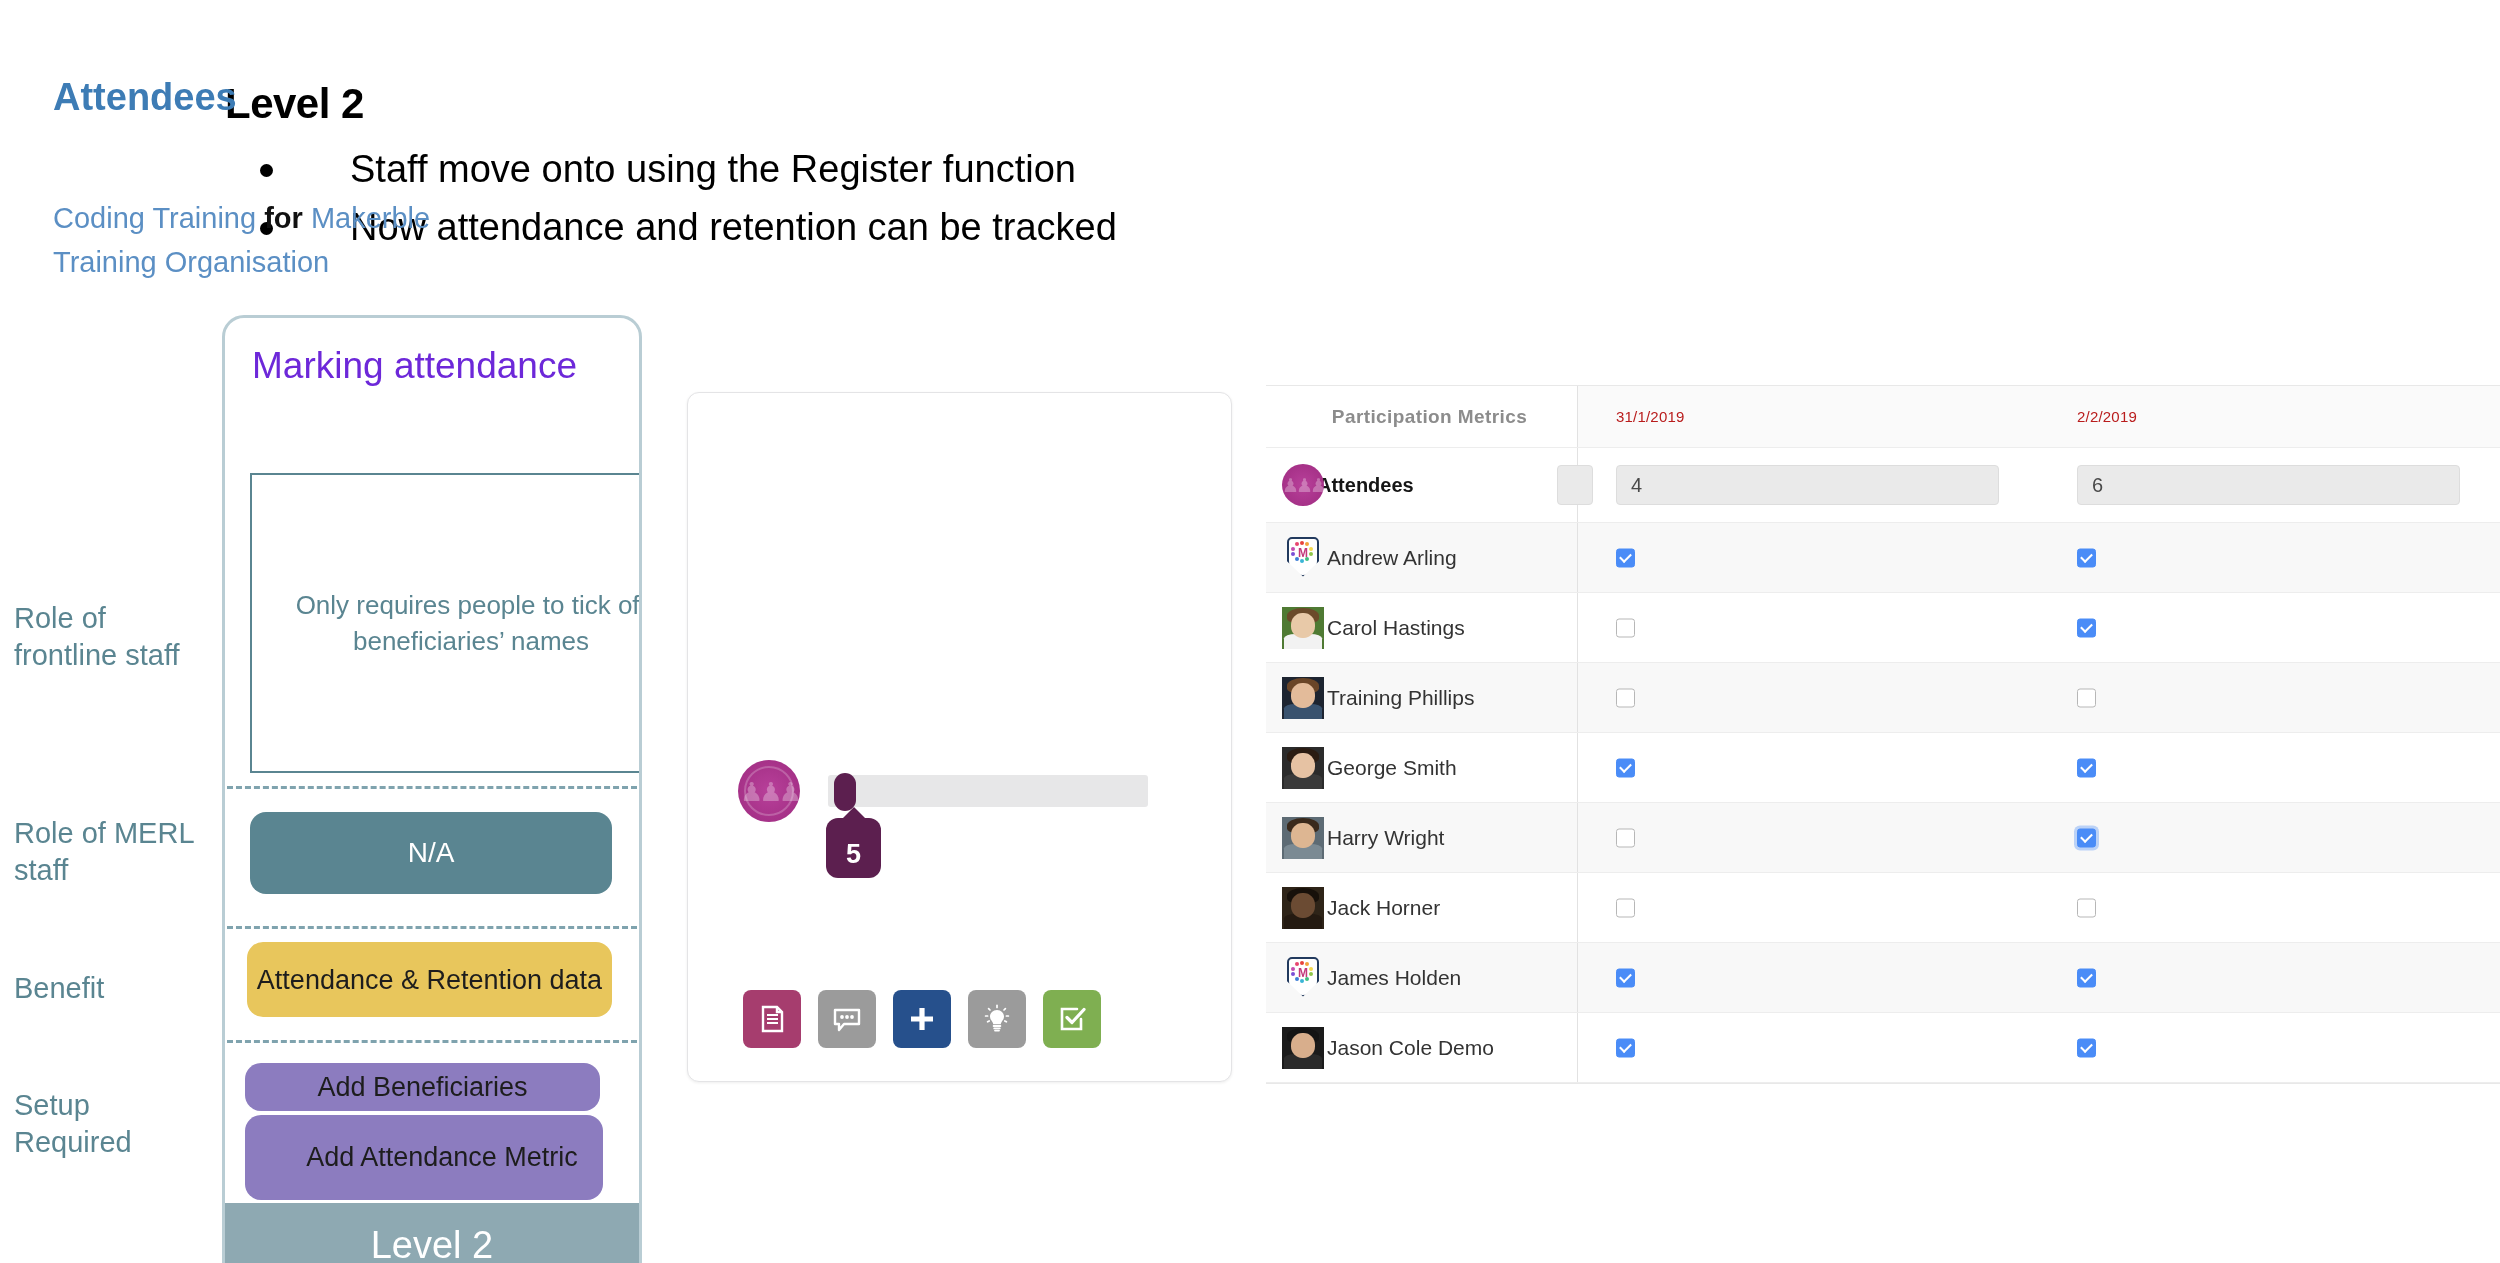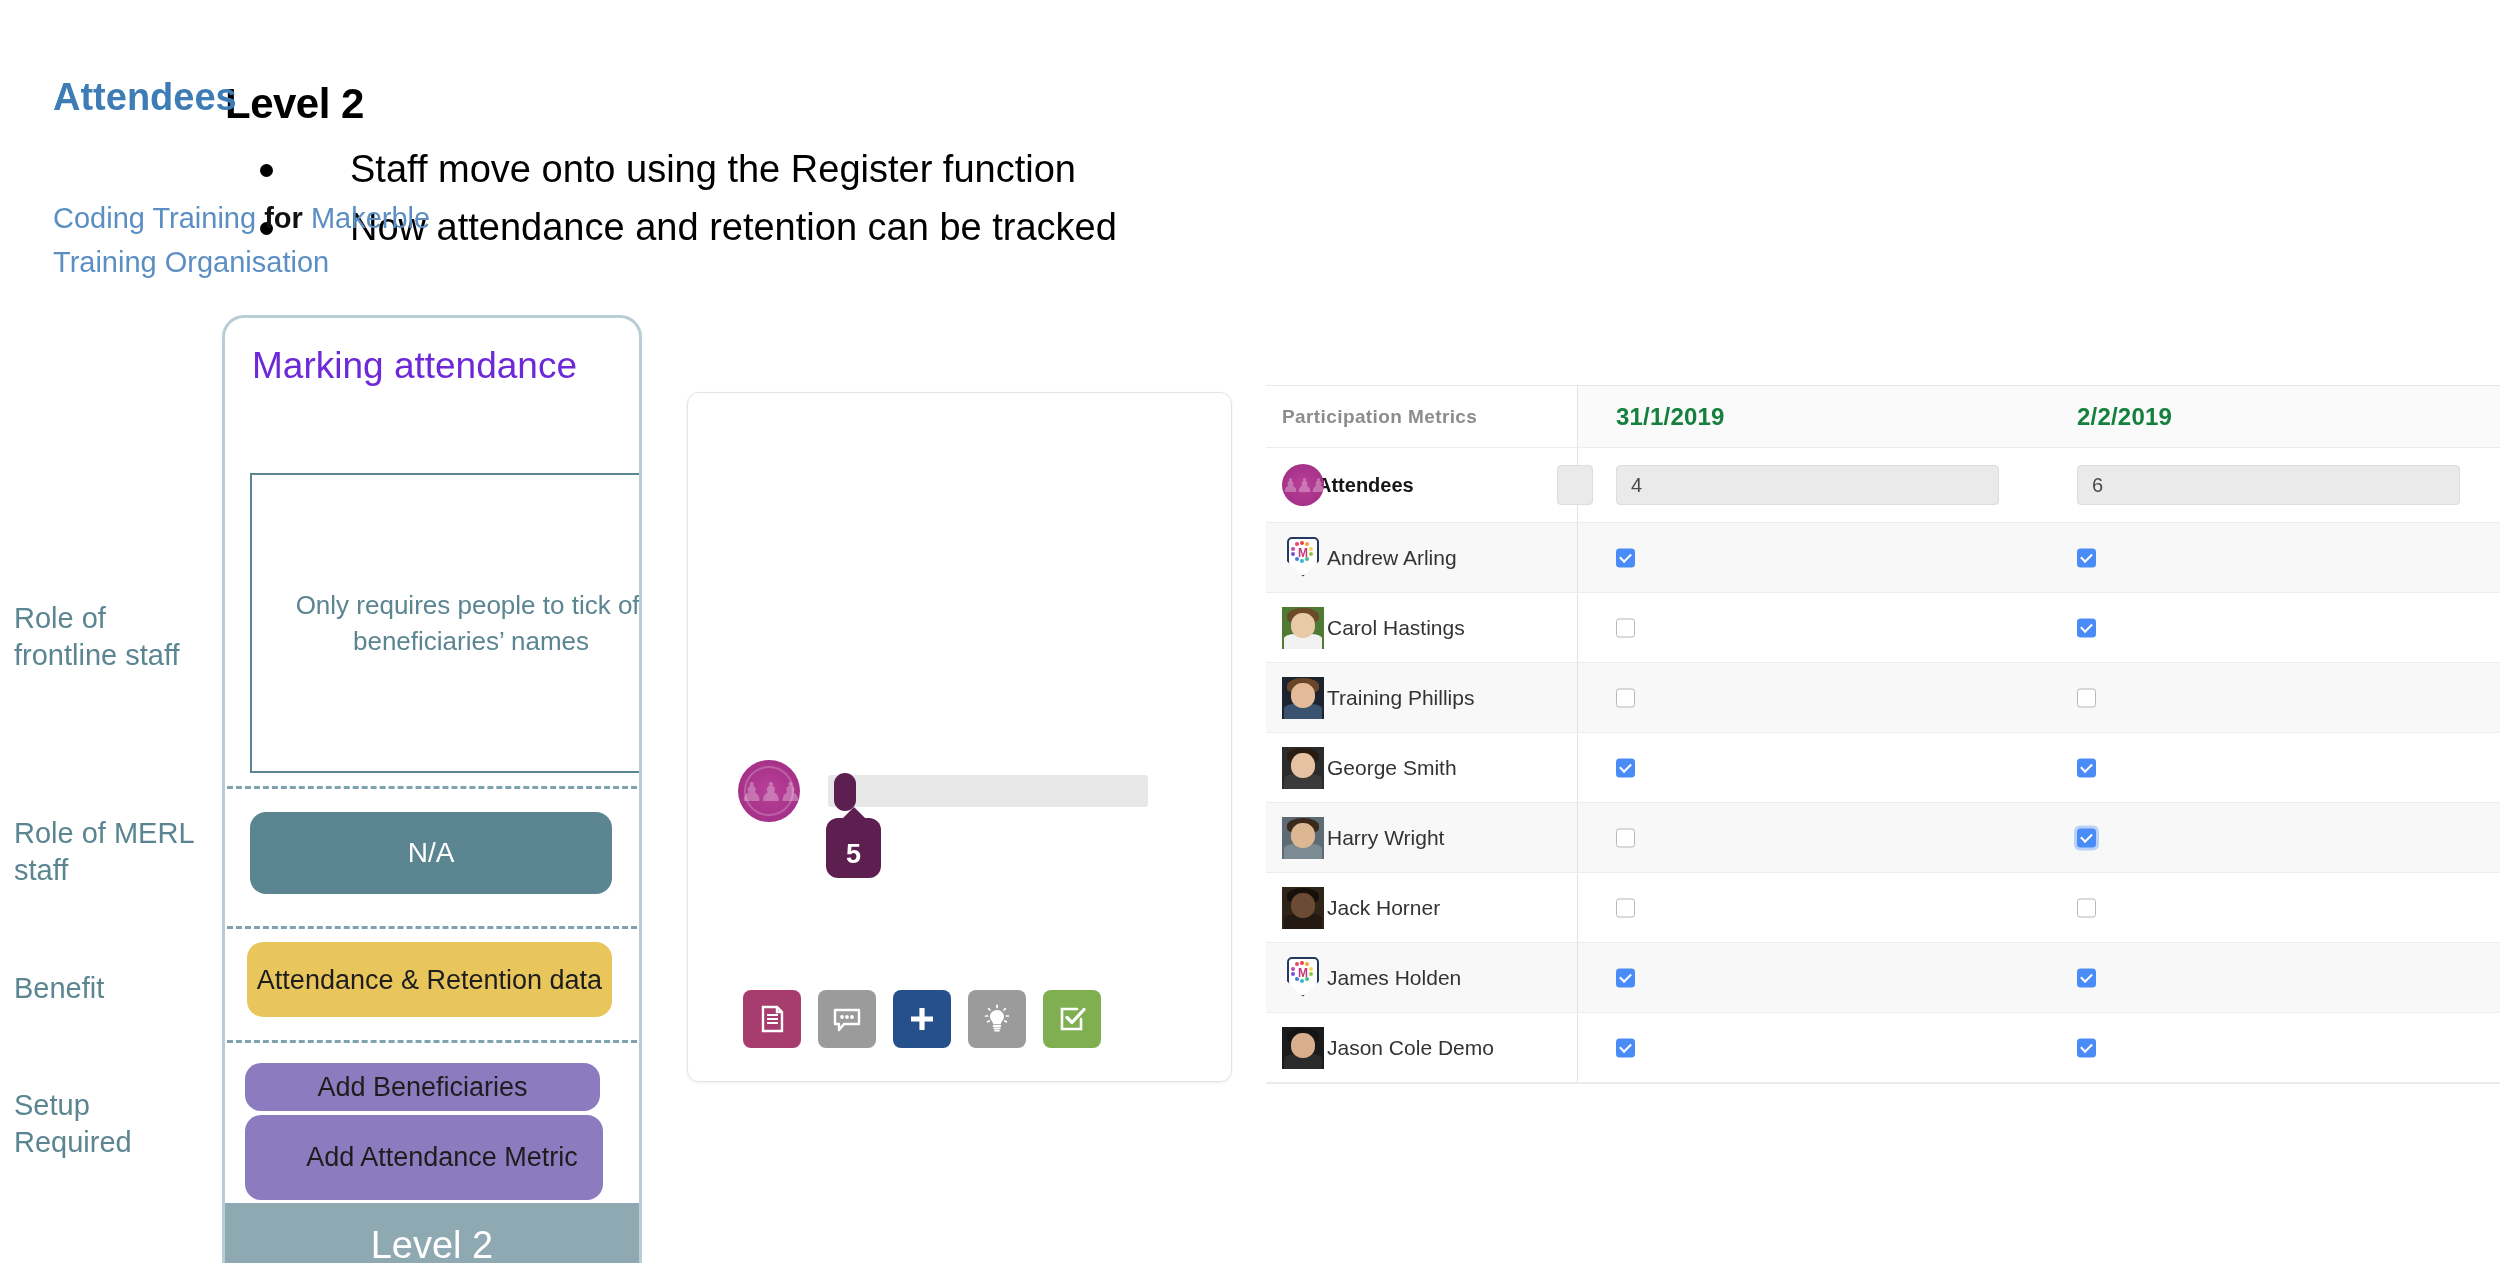--- a/index.html
+++ b/index.html
@@ -318,29 +318,30 @@
     flex: 0 0 461px;
     width: 461px;
     box-sizing: border-box;
     display: flex;
     align-items: center;
     padding-left: 38px;
     position: relative;
   }
   .mt-header-label {
     width: 100%;
+    text-align: center;
     font-size: 19px;
     font-weight: bold;
     color: #8C8C8C;
     letter-spacing: 0.4px;
   }
   .mt-date-label {
-    font-size: 24px;
-    font-weight: bold;
-    color: #15803d;
+    font-size: 15px;
+    font-weight: normal;
+    color: #b91c1c;
     letter-spacing: 0.2px;
   }
 
   .mt-row.metric-row { height: 75px; }
   .mt-row.person-row { height: 70px; }
 
   .mt-avatar {
     width: 42px;
     height: 42px;
     flex: 0 0 42px;

